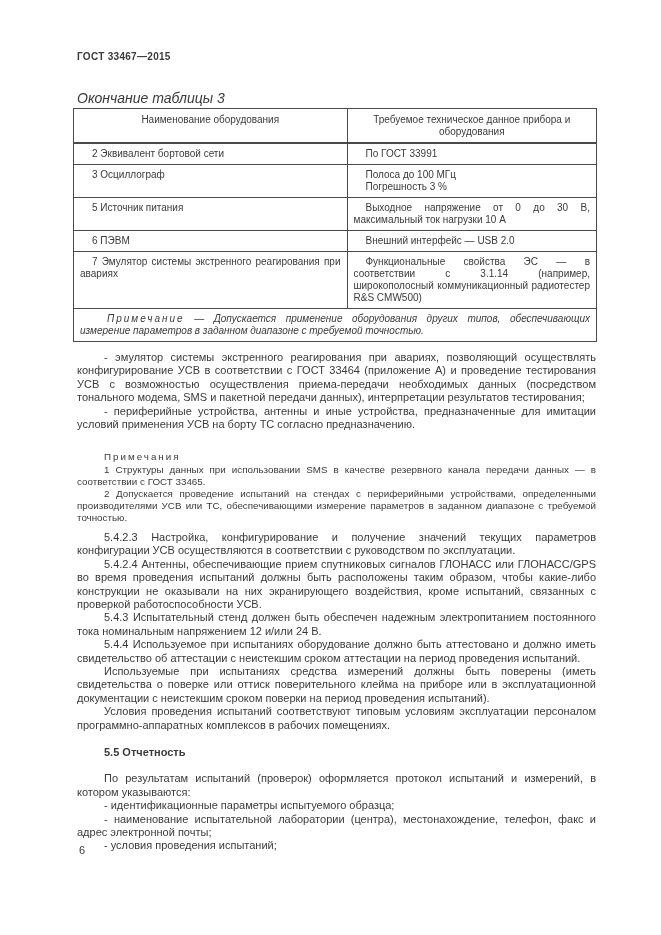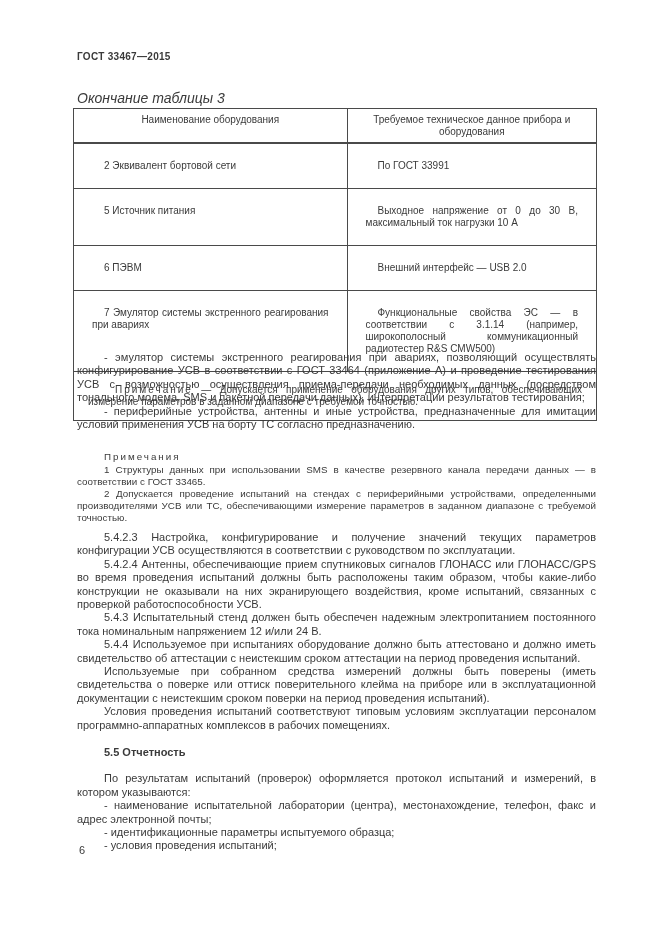--- a/index.html
+++ b/index.html
@@ -26,23 +26,23 @@
     border:1.5px solid #4a4a4a;
   }
   table.gost th, table.gost td {
     border:1px solid #4a4a4a; vertical-align:top;
     padding:4px 6px; font-weight:normal;
   }
   table.gost thead th {
     border-bottom:2px solid #4a4a4a; padding:5px 8px 4px;
   }
   .col-name { width:52.3%; }
-  .cp { margin:12px; text-indent:12px; text-align:justify; }
+  .cp { margin:0; text-indent:12px; text-align:justify; }
   td.note-cell { padding:5px 8px 7px; }
-  .note-p { margin:8px; text-indent:27px; text-align:justify; }
+  .note-p { margin:0; text-indent:27px; text-align:justify;font-style:italic; }
   .sp-label { letter-spacing:2px; }
 
   .body-text {
     position:absolute; left:77px; top:351px; width:519px;
     font-size:11px; line-height:13.4px;
     hyphens:auto; -webkit-hyphens:auto;
   }
   .para { margin:0; text-indent:27px; text-align:justify; }
   .small-notes { font-size:9.8px; line-height:11.9px; margin:20px 0 7px; }
   .small-notes .para { text-indent:27px; }
@@ -69,20 +69,29 @@
         </tr>
       </thead>
       <tbody>
         <tr>
           <td>
               <p class="cp">2 Эквивалент бортовой сети</p>
             </td>
           <td>
               <p class="cp">По ГОСТ 33991</p>
             </td>
+        </tr>
+        <tr>
+          <td>
+              <p class="cp">3 Осциллограф</p>
+            </td>
+          <td>
+            <p class="cp">Полоса до 100 МГц</p>
+            <p class="cp">Погрешность 3 %</p>
+          </td>
         </tr>
         <tr>
           <td>
               <p class="cp">5 Источник питания</p>
             </td>
           <td>
               <p class="cp">Выходное напряжение от 0 до 30 В, максимальный ток нагрузки 10 А</p>
             </td>
         </tr>
         <tr>
@@ -117,26 +126,26 @@
     <div class="small-notes">
       <p class="notes-label sp-label">Примечания</p>
       <p class="para">1 Структуры данных при использовании SMS в качестве резервного канала передачи данных — в соответствии с ГОСТ 33465.</p>
       <p class="para">2 Допускается проведение испытаний на стендах с периферийными устройствами, определенными производителями УСВ или ТС, обеспечивающими измерение параметров в заданном диапазоне с требуемой точностью.</p>
     </div>
 
     <p class="para">5.4.2.3 Настройка, конфигурирование и получение значений текущих параметров конфигурации УСВ осуществляются в соответствии с руководством по эксплуатации.</p>
     <p class="para">5.4.2.4 Антенны, обеспечивающие прием спутниковых сигналов ГЛОНАСС или ГЛОНАСС/GPS во время проведения испытаний должны быть расположены таким образом, чтобы какие-либо конструкции не оказывали на них экранирующего воздействия, кроме испытаний, связанных с проверкой работоспособности УСВ.</p>
     <p class="para">5.4.3 Испытательный стенд должен быть обеспечен надежным электропитанием постоянного тока номинальным напряжением 12 и/или 24 В.</p>
     <p class="para">5.4.4 Используемое при испытаниях оборудование должно быть аттестовано и должно иметь свидетельство об аттестации с неистекшим сроком аттестации на период проведения испытаний.</p>
-    <p class="para">Используемые при собранном средства измерений должны быть поверены (иметь свидетельства о поверке или оттиск поверительного клейма на приборе или в эксплуатационной документации с неистекшим сроком поверки на период проведения испытаний).</p>
+    <p class="para">Используемые при испытаниях средства измерений должны быть поверены (иметь свидетельства о поверке или оттиск поверительного клейма на приборе или в эксплуатационной документации с неистекшим сроком поверки на период проведения испытаний).</p>
     <p class="para">Условия проведения испытаний соответствуют типовым условиям эксплуатации персоналом программно-аппаратных комплексов в рабочих помещениях.</p>
 
     <p class="para section-heading">5.5 Отчетность</p>
 
     <p class="para">По результатам испытаний (проверок) оформляется протокол испытаний и измерений, в котором указываются:</p>
+    <p class="para">- идентификационные параметры испытуемого образца;</p>
     <p class="para">- наименование испытательной лаборатории (центра), местонахождение, телефон, факс и адрес электронной почты;</p>
-    <p class="para">- идентификационные параметры испытуемого образца;</p>
     <p class="para">- условия проведения испытаний;</p>
   </div>
 
   <div class="page-number">6</div>
 
 </div>
 
 </body></html>

